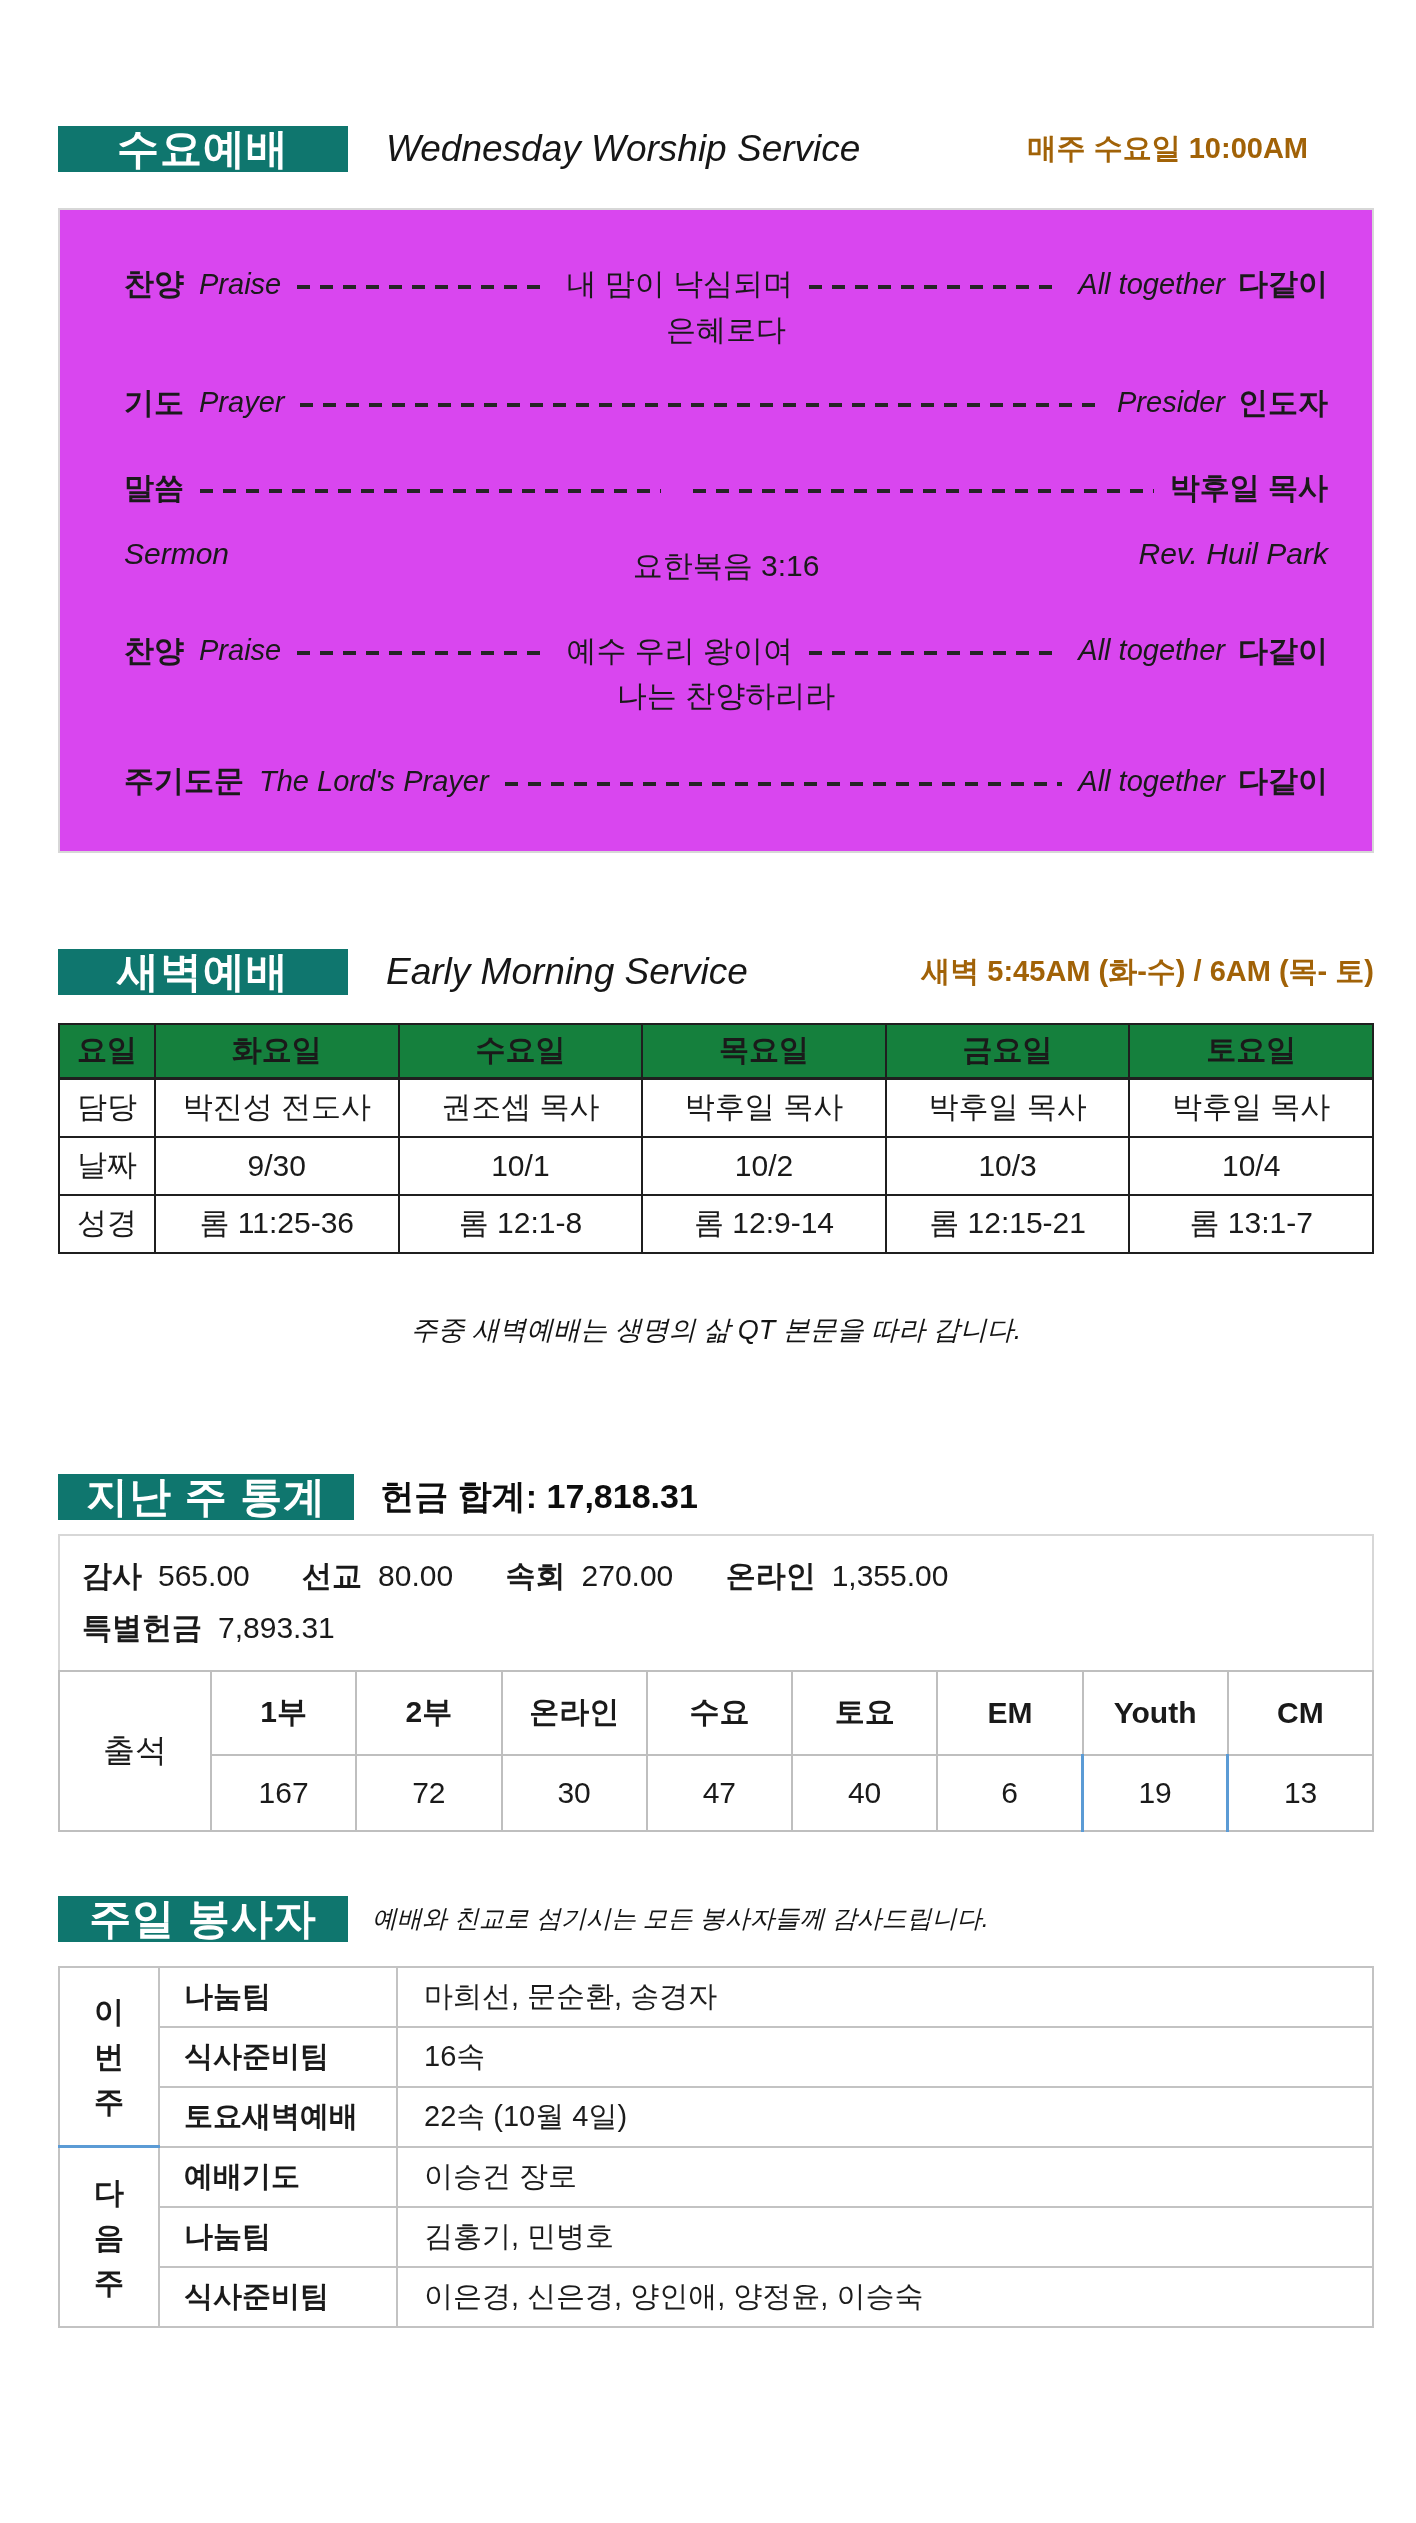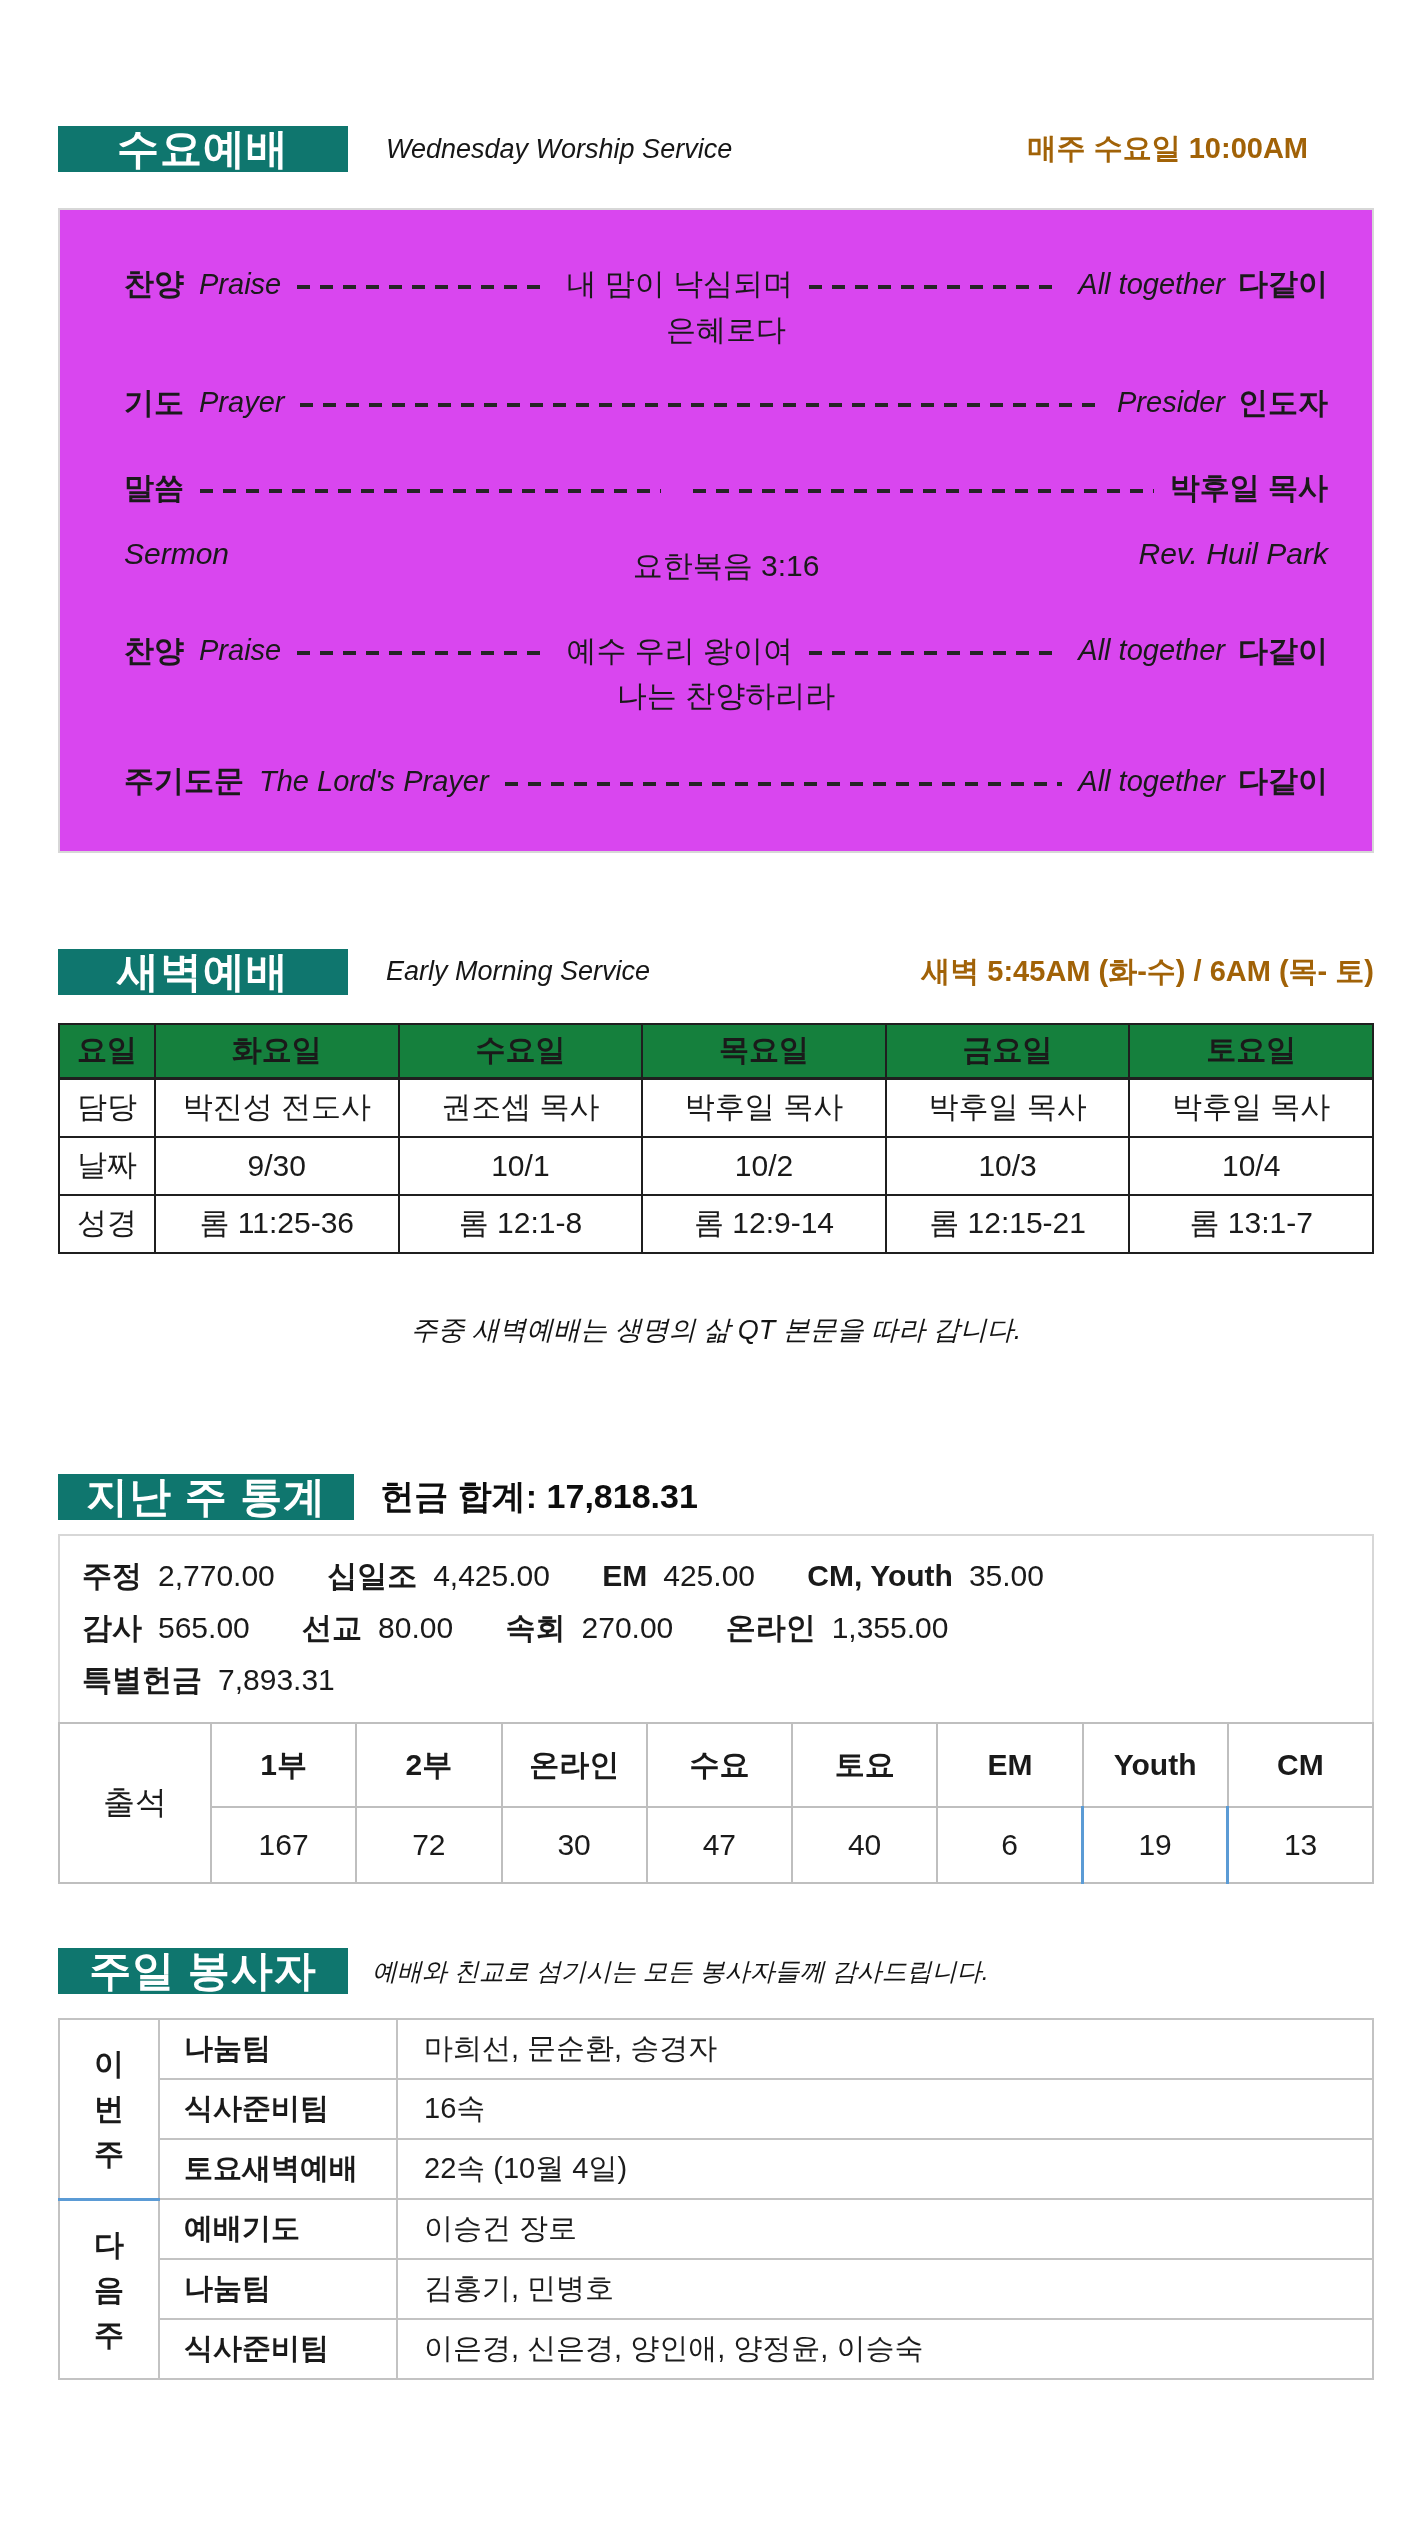--- a/index.html
+++ b/index.html
@@ -10,21 +10,21 @@
   }
   .content{margin:0 42px 0 58px;}
 
   
   .sec-header{display:flex;align-items:center;}
   .badge{
     display:inline-block;background:#0f766e;color:#ffffff;font-weight:700;
     font-size:42px;line-height:1;padding:2px 28px;min-width:290px;
     box-sizing:border-box;text-align:center;letter-spacing:1px;
   }
-  .subtitle-en{font-style:italic;font-size:27px;margin-left:38px;color:#161616;}
+  .subtitle-en{font-style:italic;font-size:37px;margin-left:38px;color:#161616;}
   .sec-time{margin-left:auto;font-size:29px;font-weight:600;color:#a16207;}
 
   
   .sec1{padding-top:126px;}
   .program-box{
     margin-top:36px;border:2px solid #d7d7d7;background:#d946ef;
     padding:52px 44px 48px 64px;box-sizing:border-box;
   }
   .p-row{display:flex;align-items:center;font-size:30px;line-height:1.45;}
   .p-ko{font-weight:700;white-space:nowrap;}
@@ -218,26 +218,20 @@
     <div class="qt-note">주중 새벽예배는 생명의 삶 QT 본문을 따라 갑니다.</div>
   </div>
 
   <div class="sec3">
     <div class="sec-header">
       <span class="badge">지난 주 통계</span>
       <span class="stats-title">헌금 합계: 17,818.31</span>
     </div>
 
     <div class="stats-box">
-      <div class="off-line">
-        <span class="off-label">주정</span><span class="off-value">2,770.00</span><span class="off-gap"></span>
-        <span class="off-label">십일조</span><span class="off-value">4,425.00</span><span class="off-gap"></span>
-        <span class="off-label">EM</span><span class="off-value">425.00</span><span class="off-gap"></span>
-        <span class="off-label">CM, Youth</span><span class="off-value">35.00</span>
-      </div>
       <div class="off-line">
         <span class="off-label">감사</span><span class="off-value">565.00</span><span class="off-gap"></span>
         <span class="off-label">선교</span><span class="off-value">80.00</span><span class="off-gap"></span>
         <span class="off-label">속회</span><span class="off-value">270.00</span><span class="off-gap"></span>
         <span class="off-label">온라인</span><span class="off-value">1,355.00</span>
       </div>
       <div class="off-line">
         <span class="off-label">특별헌금</span><span class="off-value">7,893.31</span>
       </div>
     </div>

